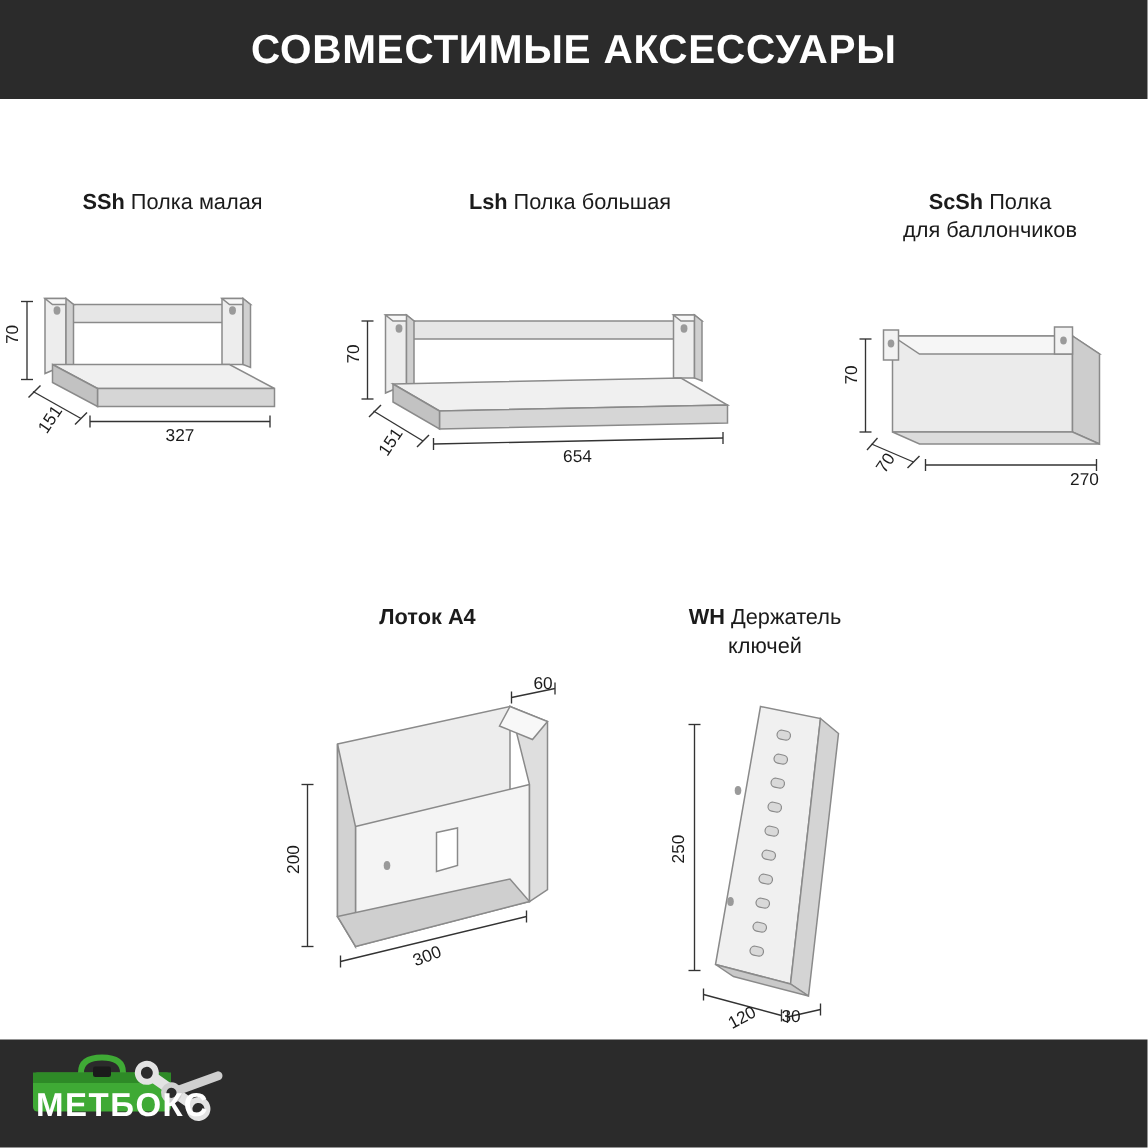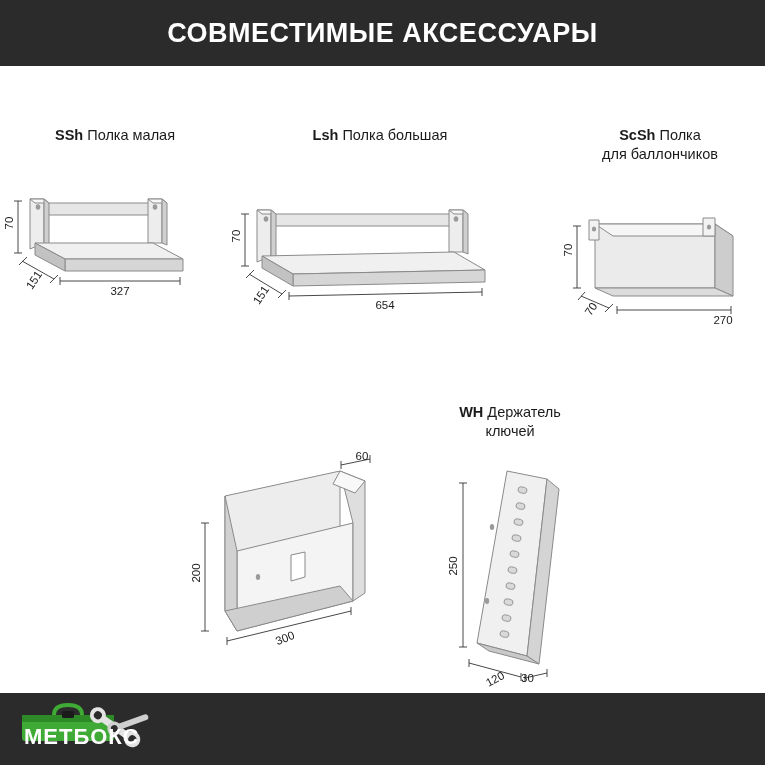--- a/index.html
+++ b/index.html
@@ -243,20 +243,26 @@
       <line x1="40" y1="116" x2="48" y2="108" stroke="#333" stroke-width="0.9"></line>
       <line x1="52" y1="114" x2="166" y2="114" stroke="#333" stroke-width="0.9"></line>
       <line x1="52" y1="110" x2="52" y2="118" stroke="#333" stroke-width="0.9"></line>
       <line x1="166" y1="110" x2="166" y2="118" stroke="#333" stroke-width="0.9"></line>
     </svg>
     <div class="dim rot" style="left:-12px; top:48px; width:30px; text-align:center;">70</div>
     <div class="dim diag-left" style="left:11px; top:107px; width:30px; text-align:center;">70</div>
     <div class="dim" style="left:93px; top:118px; width:34px; text-align:center;margin-left:48px;">270</div>
   </div>
 
+  <div class="item" style="left:180px; top:337px; width:210px;">
+    <div class="item-title">
+      <b>Лоток</b>
+      <b>A4</b>
+    </div>
+  </div>
   <div class="drawing" style="position:absolute; left:165px; top:385px; width:240px; height:225px;">
     <svg width="240" height="225" viewBox="0 0 240 225">
 
       <polygon points="60,45 175,20 175,135 60,160" fill="#ededed" stroke="#8a8a8a" stroke-width="1"></polygon>
 
       <polygon points="72,100 188,72 188,150 72,180" fill="#f4f4f4" stroke="#8a8a8a" stroke-width="1"></polygon>
 
       <polygon points="175,20 200,30 200,142 188,150 188,72" fill="#dedede" stroke="#8a8a8a" stroke-width="1"></polygon>
 
       <polygon points="175,20 200,30 190,42 168,33" fill="#f8f8f8" stroke="#8a8a8a" stroke-width="1"></polygon>

